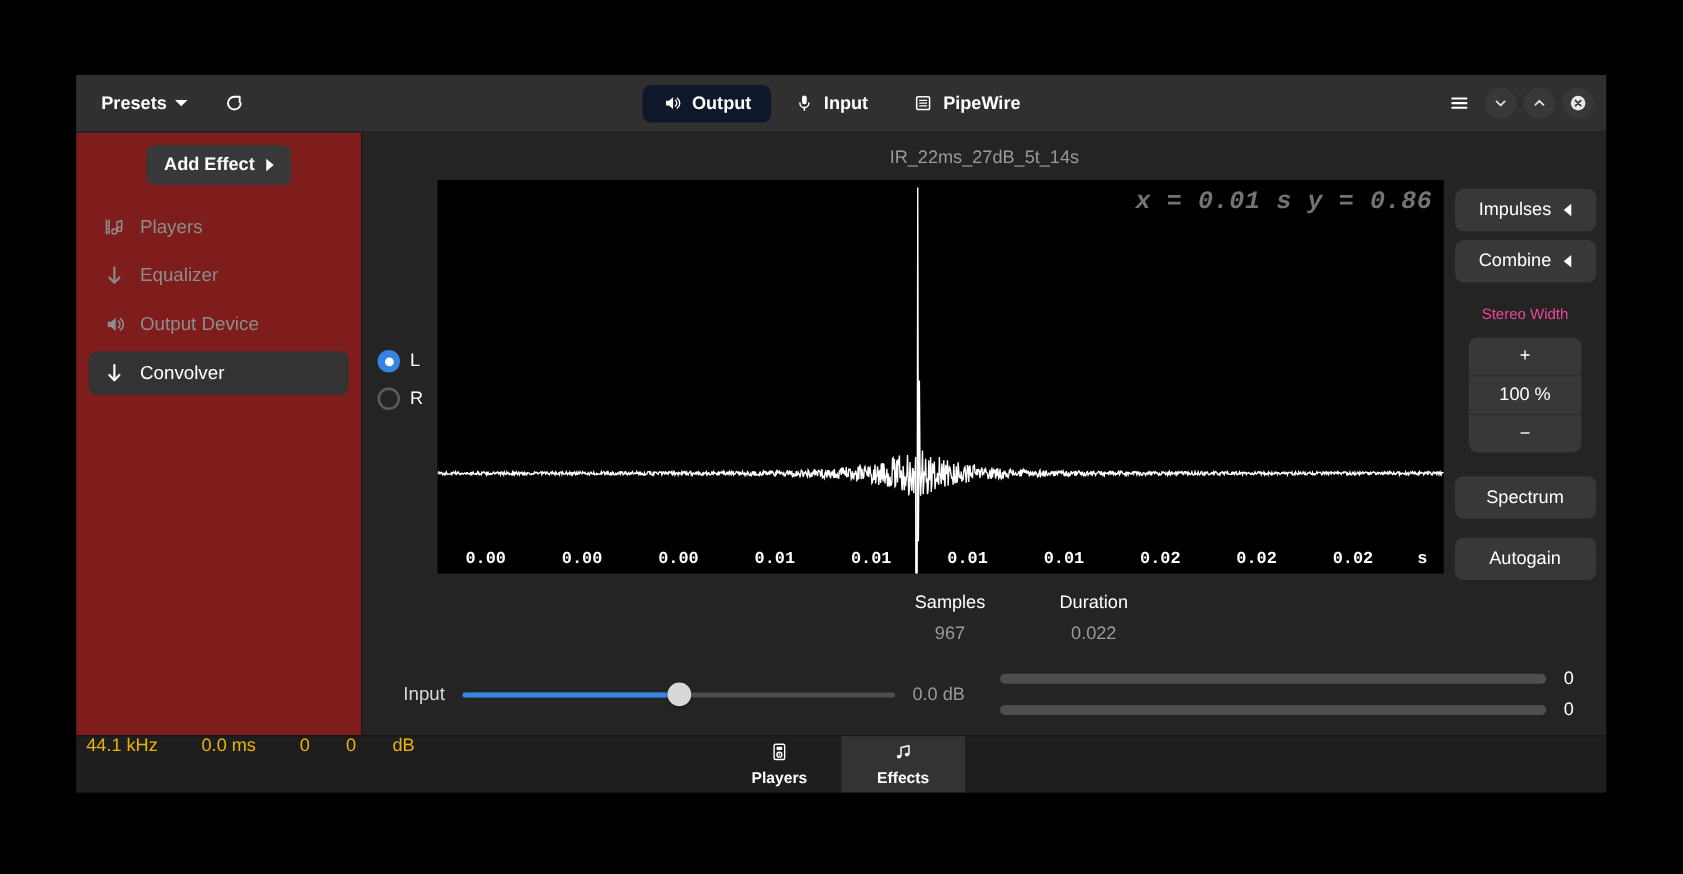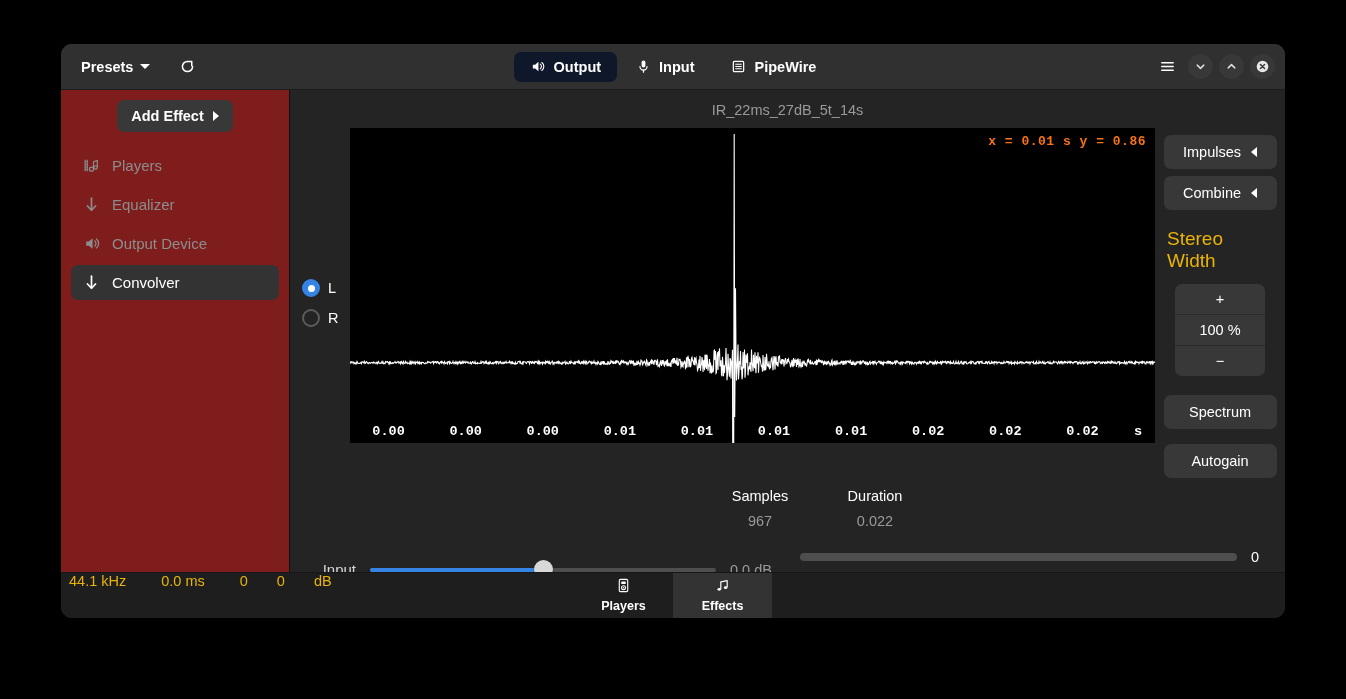--- a/index.html
+++ b/index.html
@@ -4,24 +4,24 @@
 <style>
   * { box-sizing: border-box; margin: 0; padding: 0; }
   html, body {
     width: 1346px; height: 699px;
     background: #000000;
     font-family: "Liberation Sans", sans-serif;
     overflow: hidden;
   }
   #app-window {
     position: absolute;
-    left: 61px; top: 44px;
+    left: 61px; top: 60px;
     width: 1224px; height: 574px;
     background: #242424;
-    border-radius: 11px;
+    border-radius: 1px;
     overflow: hidden;
     display: flex;
     flex-direction: column;
   }
 
   
   #headerbar {
     height: 46px;
     background: #303030;
     display: flex;
@@ -190,25 +190,26 @@
     width: 805px;
     height: 315px;
     background: #000000;
     overflow: hidden;
     cursor: crosshair;
     flex: 0 0 805px;
   }
   #plot .readout {
     position: absolute;
     right: 9px; top: 6px;
-    color: #f97316;
+    color: #737373;
     font-family: "Liberation Mono", monospace;
-    font-size: 13px;
+    font-size: 20px;
     font-weight: bold;
     letter-spacing: 0.5px;
+    font-style: italic;
   }
   #plot svg.wave { position: absolute; left: 0; top: 0; }
   .xaxis {
     position: absolute;
     left: 0; right: 0; bottom: 4px;
     display: flex;
     color: #ffffff;
     font-family: "Liberation Mono", monospace;
     font-size: 13.5px;
     font-weight: bold;
@@ -243,22 +244,22 @@
     cursor: pointer;
     display: flex; align-items: center; justify-content: center; gap: 10px;
   }
   .caret-left {
     width: 0; height: 0;
     border-top: 5px solid transparent;
     border-bottom: 5px solid transparent;
     border-right: 6px solid #ffffff;
   }
   .rc-label {
-    color: #eab308;
-    font-size: 19px;
+    color: #ec4899;
+    font-size: 12px;
     margin-top: 11px;
     margin-bottom: 5px;
   }
   .spin {
     width: 90px;
     background: #383838;
     border-radius: 7px;
     overflow: hidden;
   }
   .spin > div {

